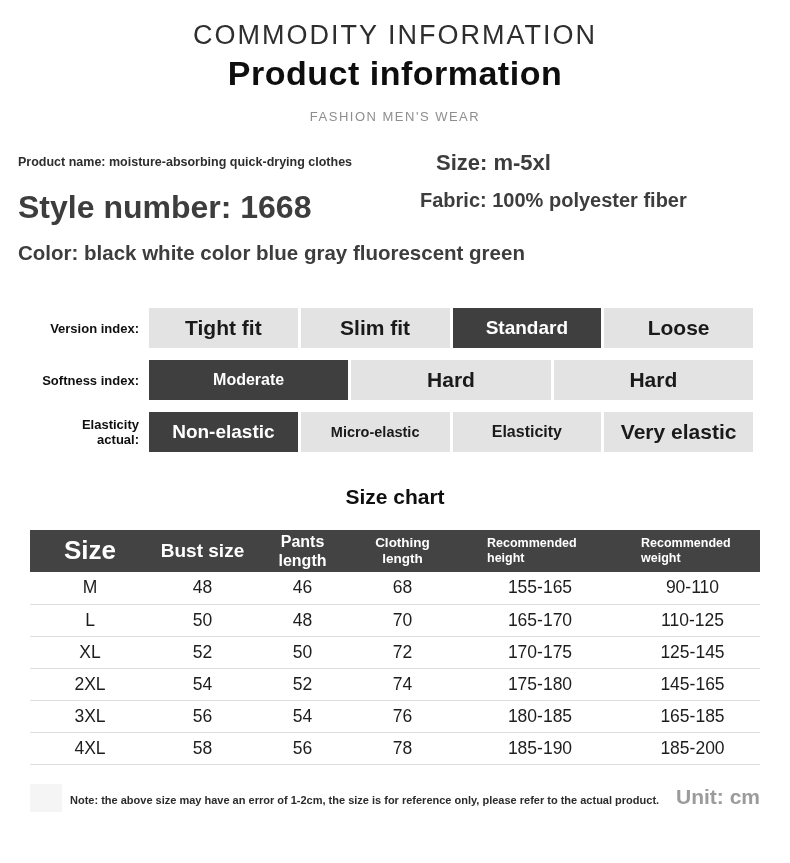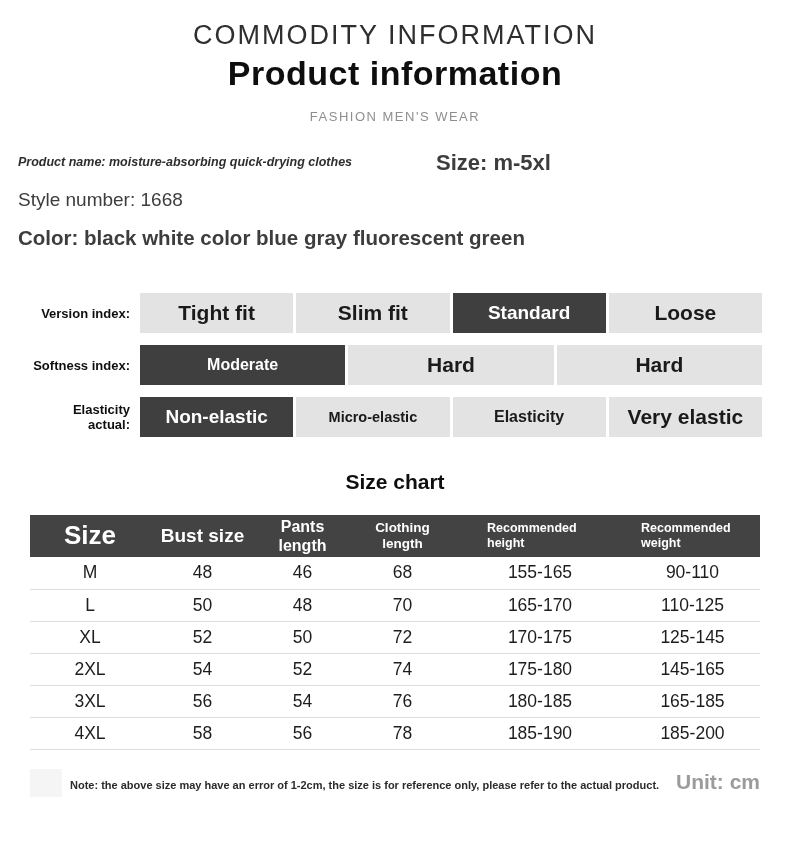--- a/index.html
+++ b/index.html
@@ -18,29 +18,29 @@
   
   header { text-align: center; padding-top: 20px; }
   .kicker { font-size: 27px; font-weight: 400; color: #2e2e2e; letter-spacing: 2px; }
   h1.title { font-size: 34px; font-weight: bold; color: #0e0e0e; margin: 3px 0 16px; letter-spacing: 0.5px; }
   .tagline { font-size: 13px; color: #8e8e8e; letter-spacing: 1.5px; margin-top: 13px; }
 
   
   .details { padding: 0 18px; color: #3d3d3d; }
   .details .drow { display: flex; align-items: flex-start; }
   .drow-1 { margin-top: 31px; }
-  .product-name { width: 342px; font-size: 12.5px; font-weight: bold; color: #2e2e2e; line-height: 1.18; font-style: italic; }
+  .product-name { width: 342px; font-size: 12.5px; font-weight: bold; color: #2e2e2e; line-height: 1.18; }
   .size-range { font-size: 22px; font-weight: bold; margin-left: 76px; margin-top: -5px; }
   .drow-2 { margin-top: 13px; align-items: baseline; }
-  .style-number { width: 342px; font-size: 19px; font-weight: normal; }
+  .style-number { width: 342px; font-size: 32px; font-weight: bold; }
   .fabric { font-size: 20px; font-weight: bold; margin-left: 60px; }
   .color-line { margin-top: 15px; font-size: 20.5px; font-weight: bold; }
 
   
-  .indexes { margin: 43px 28px 0; }
+  .indexes { margin: 43px 37px 0; }
   .index-row { display: flex; align-items: center; height: 40px; margin-bottom: 12px; }
   .index-label { width: 112px; text-align: right; padding-right: 10px; font-size: 13px; font-weight: bold; color: #0f0f0f; }
   .index-cells { flex: 1; display: flex; gap: 3px; height: 100%; }
   .index-cell {
     flex: 1; display: flex; align-items: center; justify-content: center;
     background: var(--option-bg); font-weight: bold; color: #1a1a1a;
   }
   .index-cell.selected { background: var(--selected-bg); color: #ffffff; }
   .v-xl { font-size: 21px; }
   .v-lg { font-size: 19px; }
@@ -83,20 +83,21 @@
     <div class="tagline">FASHION MEN'S WEAR</div>
   </header>
 
   <section class="details">
     <div class="drow drow-1">
       <div class="product-name">Product name: moisture-absorbing quick-drying clothes</div>
       <div class="size-range">Size: m-5xl</div>
     </div>
     <div class="drow drow-2">
       <div class="style-number">Style number: 1668</div>
+      <div class="fabric">Fabric: 100% polyester fiber</div>
     </div>
     <div class="color-line">Color: black white color blue gray fluorescent green</div>
   </section>
 
   <section class="indexes" id="indexes">
       <div class="index-row">
         <div class="index-label">Version index:</div>
         <div class="index-cells">
           <div class="index-cell v-xl">Tight fit</div>
           <div class="index-cell v-xl">Slim fit</div>

